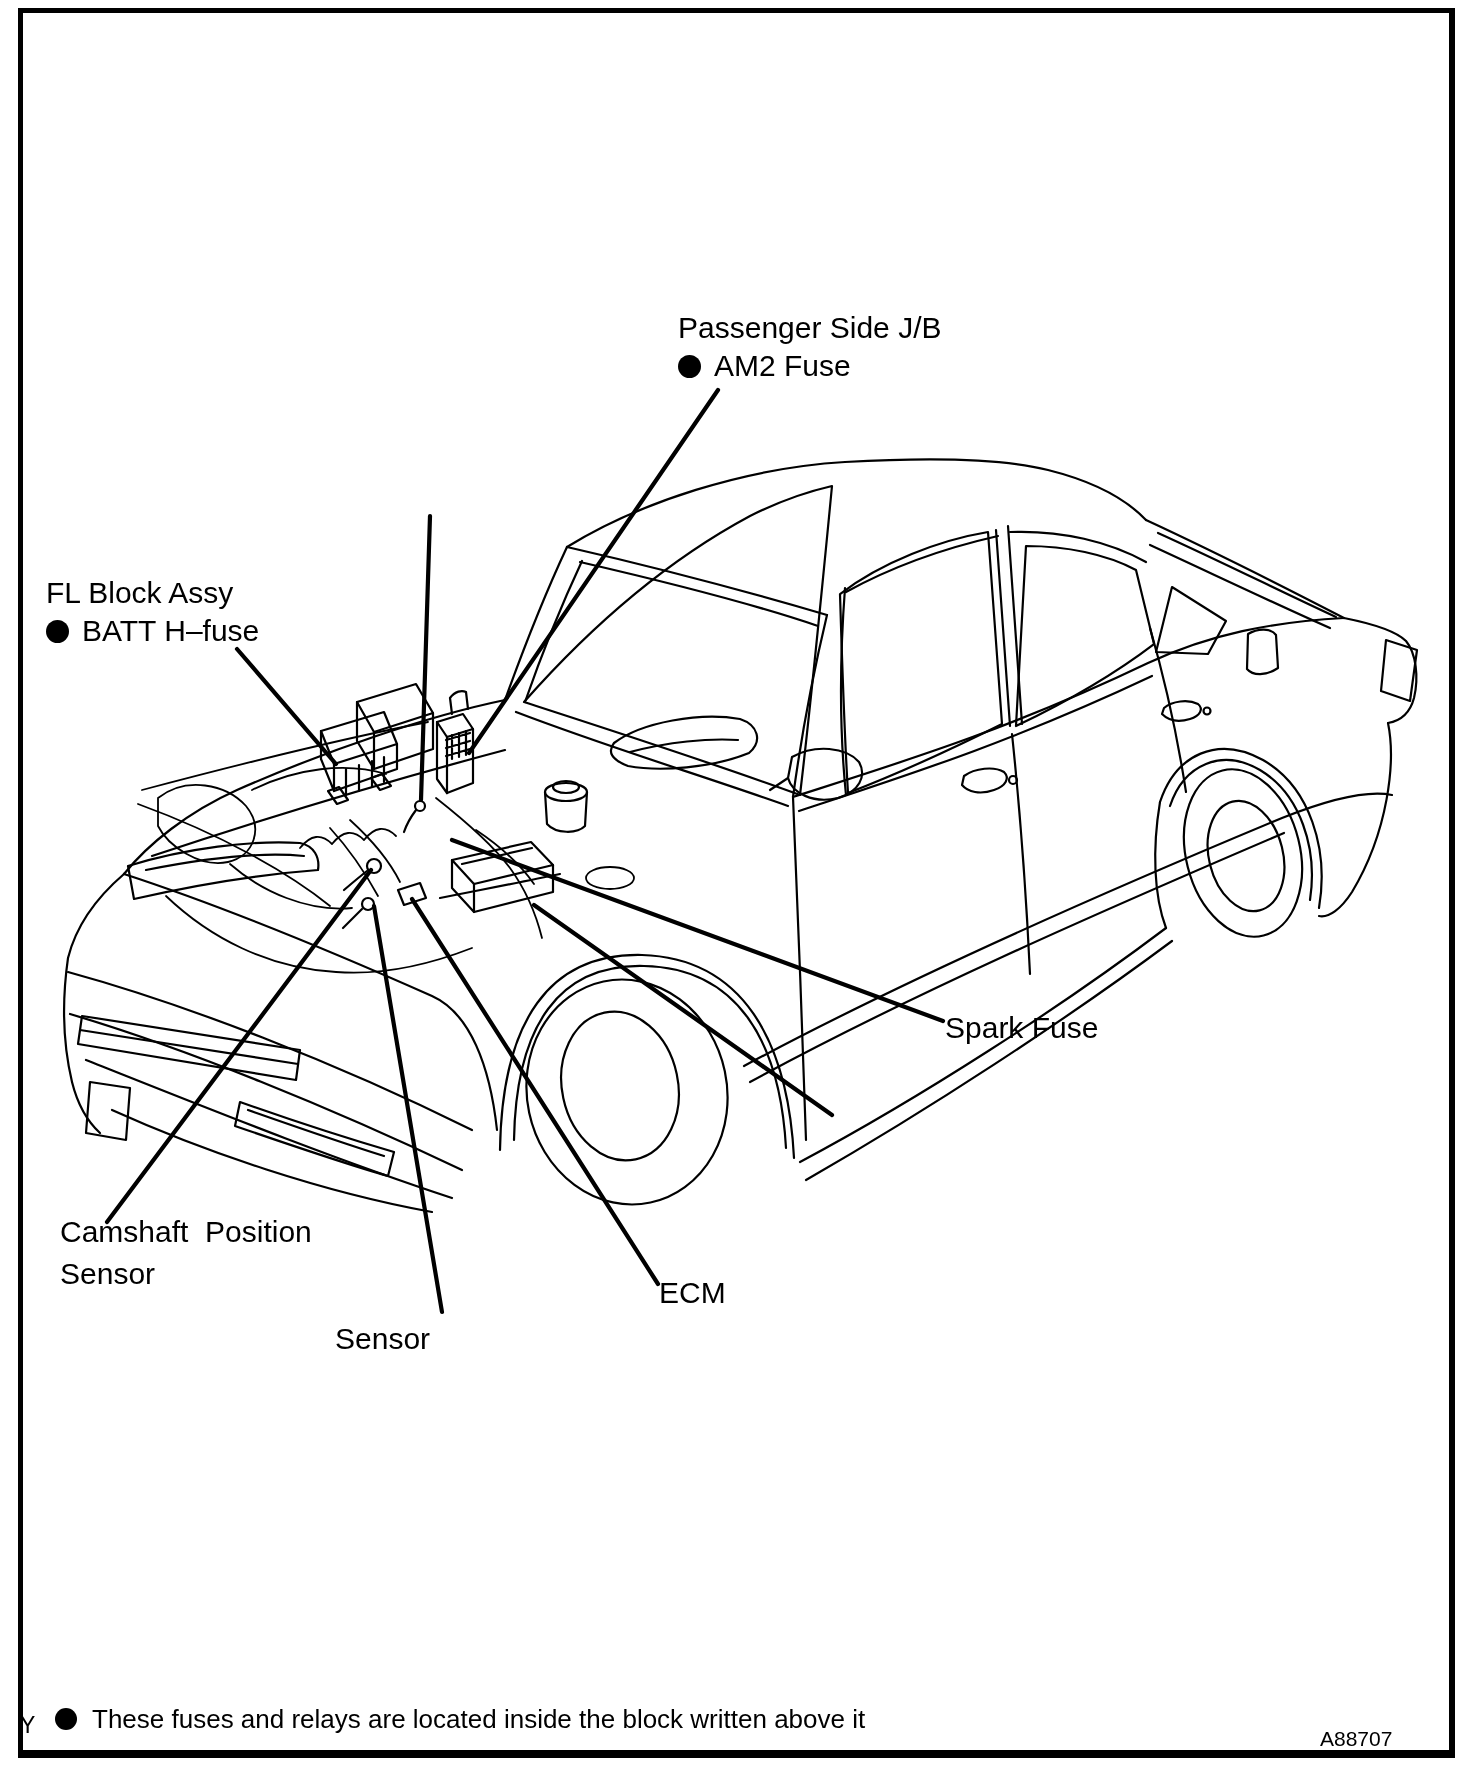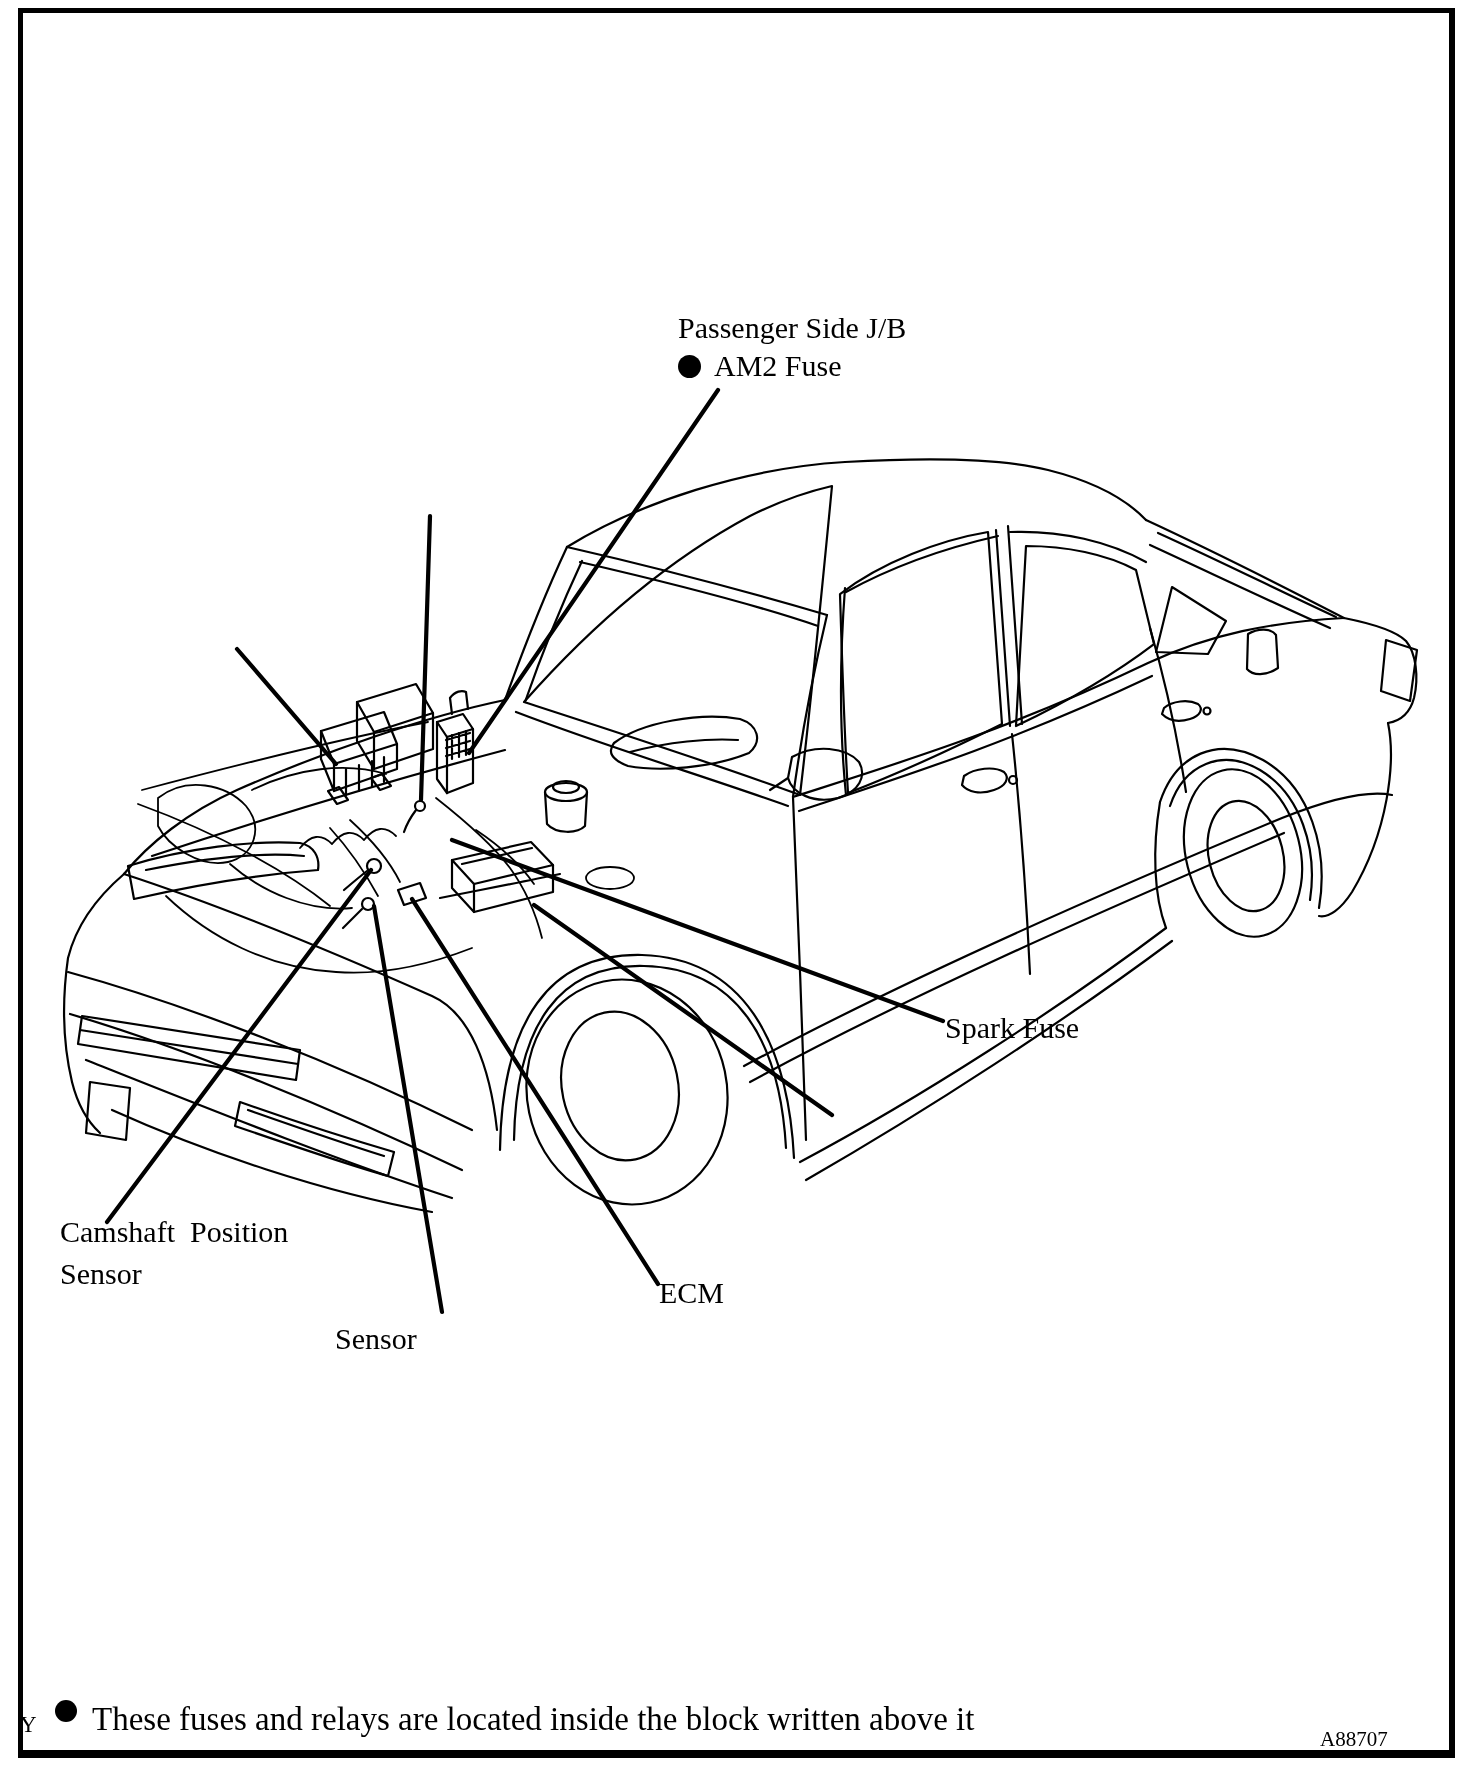--- a/index.html
+++ b/index.html
@@ -1,32 +1,32 @@
 <!DOCTYPE html>
 <html><head>
 <meta charset="utf-8">
 <style>
   html,body{margin:0;padding:0;background:#ffffff;}
   .page{position:relative;width:1472px;height:1770px;background:#ffffff;
-        font-family:Liberation Serif, serif;color:#000;overflow:hidden;}
+        font-family:Liberation Sans, sans-serif;color:#000;overflow:hidden;}
   .frame{position:absolute;left:18px;top:8px;right:17px;bottom:12px;
          border:5px solid #000;border-bottom-width:8px;border-right-width:6px;}
   .art{position:absolute;left:0;top:0;width:1472px;height:1770px;}
   .art path,.art ellipse,.art circle{fill:none;stroke:#000;stroke-width:2.2;
          stroke-linecap:round;stroke-linejoin:round;}
   .art .thin path,.art .thin ellipse{stroke-width:1.8;}
   .art .leader path{stroke-width:4.2;}
   .callout{position:absolute;font-size:30px;line-height:38px;}
   .callout.lh42{line-height:42px;}
   .c-line{white-space:pre;}
   .c-row{display:flex;align-items:center;height:38px;}
   .bullet{width:23px;height:23px;border-radius:50%;background:#000;
           margin-right:13px;flex:0 0 auto;}
   .footer-note{position:absolute;left:55px;top:1700px;display:flex;
-          align-items:flex-start;font-size:33px;line-height:38px;}
+          align-items:center;font-size:26px;line-height:38px;}
   .footer-note .bullet{width:22px;height:22px;margin-right:15px;}
   .page-marker{position:absolute;left:20px;top:1712px;font-size:23px;line-height:26px;}
   .fig-code{position:absolute;left:1320px;top:1727px;width:90px;
           text-align:left;font-size:21px;line-height:24px;}
 </style>
 </head>
 <body>
 
 <div class="page">
 
@@ -182,20 +182,27 @@
 
   <div class="callout" style="left:678px;top:309px">
     <div class="c-line">Passenger Side J/B</div>
     <div class="c-row">
       <span class="bullet"></span>
       <span class="c-line">AM2 Fuse</span>
     </div>
   </div>
 
 
+  <div class="callout" style="left:46px;top:574px">
+    <div class="c-line">FL Block Assy</div>
+    <div class="c-row">
+      <span class="bullet"></span>
+      <span class="c-line">BATT H–fuse</span>
+    </div>
+  </div>
 
   <div class="callout lh42" style="left:60px;top:1211px">
     <div class="c-line">Camshaft  Position</div>
     <div class="c-line">Sensor</div>
   </div>
 
   <div class="callout lh42" style="left:335px;top:1318px">
     <div class="c-line">Sensor</div>
   </div>
 

